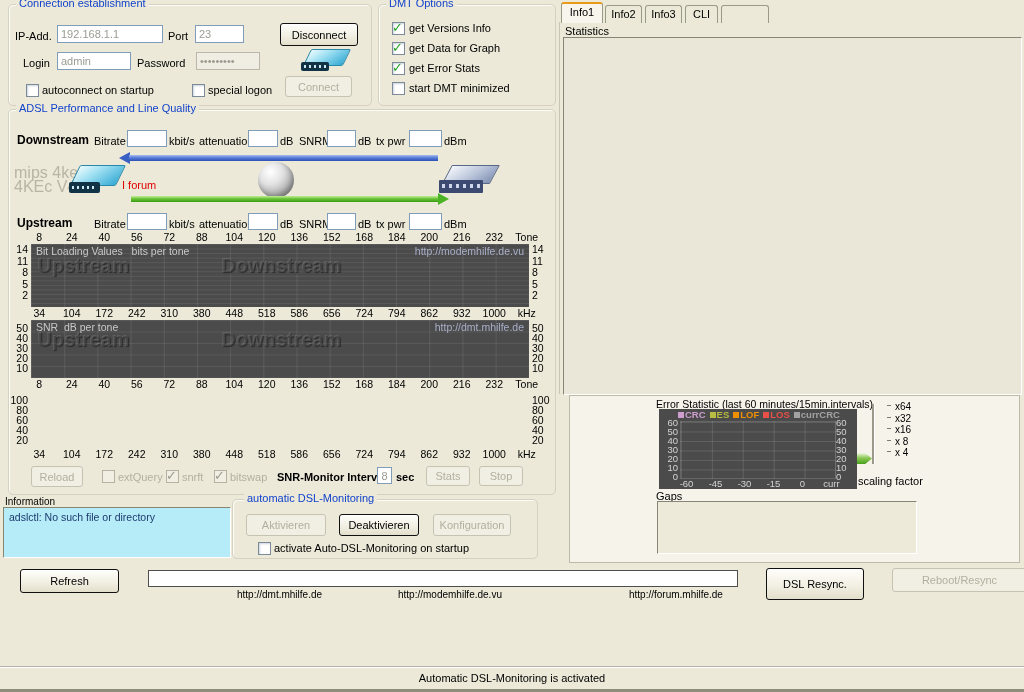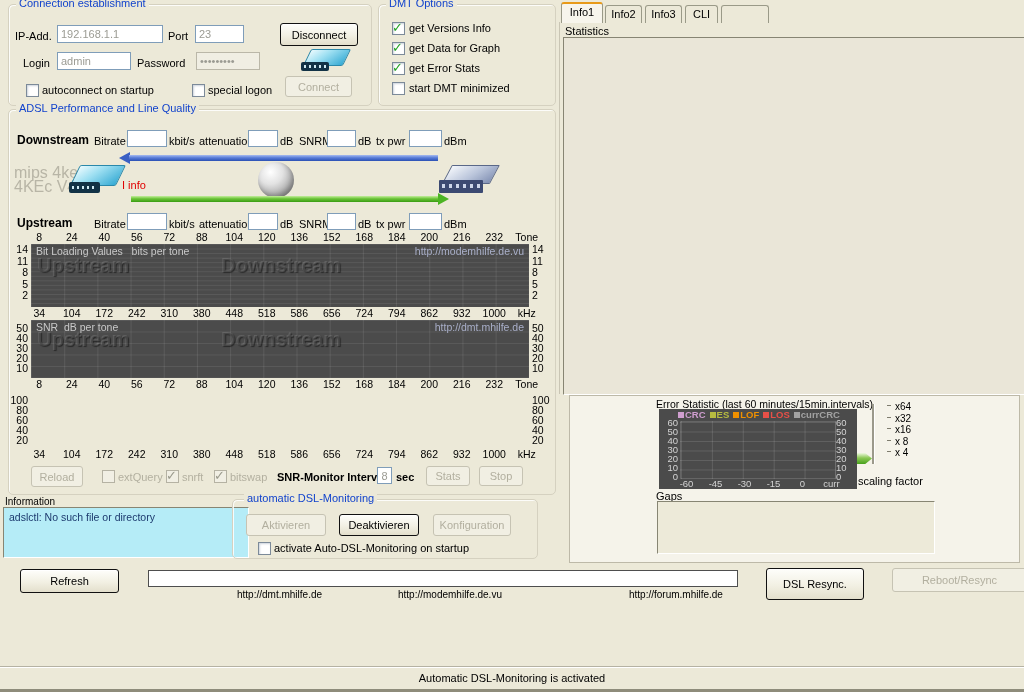--- a/index.html
+++ b/index.html
@@ -29,21 +29,21 @@
   .clabel{position:absolute;left:5px;top:1px;color:#c9c9c9;font-size:10.5px;white-space:pre;}
   .curl{position:absolute;right:5px;top:1px;color:#a9afc9;font-size:10.5px;white-space:pre;}
   .wm{position:absolute;color:rgba(255,255,255,.13);font-weight:bold;font-size:20px;white-space:pre;text-shadow:1px 1px 1px rgba(0,0,0,.45);}
   .wm.big{font-size:21px;}
   .wm.sub{font-size:13px;font-weight:bold;color:rgba(255,255,255,.10);}
   .trow{position:absolute;display:flex;font-size:10.5px;line-height:11px;}
   .trow span{flex:1;text-align:center;white-space:pre;}
   .ycol{position:absolute;display:flex;flex-direction:column;justify-content:space-between;font-size:10.5px;line-height:10px;}
   .ycol.l{align-items:flex-end;}
   .ycol.r{align-items:flex-start;}
-  .sunken{border-top:1px solid #878573;border-left:1px solid #878573;border-bottom:1px solid #fff;border-right:1px solid #fff;padding-left:18px;}
+  .sunken{border-top:1px solid #878573;border-left:1px solid #878573;border-bottom:1px solid #fff;border-right:1px solid #fff;}
   .tab{position:absolute;box-sizing:border-box;height:18px;background:linear-gradient(180deg,#fcfbf6,#ecesdc,#eae6d6);border:1px solid #9a9a88;border-bottom:none;border-radius:3px 3px 0 0;text-align:center;padding-top:2px;}
   .tab.active{height:21px;background:#f7f5ec;border-top:2px solid #e89a18;z-index:3;}
   .panel{position:absolute;background:#f5f3ea;border:1px solid #bdb9a8;}
   .eylab{position:absolute;display:flex;flex-direction:column;justify-content:space-between;font-size:9.5px;color:#d4d4d4;line-height:9px;}
   .eylab.l{align-items:flex-end;}
   .exrow{position:absolute;display:flex;font-size:9.5px;color:#d4d4d4;}
   .exrow span{flex:1;text-align:center;}
   .elegend{position:absolute;display:flex;gap:4px;font-size:9.5px;font-weight:bold;white-space:nowrap;}
   .elegend .lg i{display:inline-block;width:6px;height:6px;margin-right:1px;}
   .eplot{position:absolute;border:1px solid rgba(255,255,255,.15);background-image:linear-gradient(to right,rgba(255,255,255,.12) 1px,transparent 1px),linear-gradient(to bottom,rgba(255,255,255,.12) 1px,transparent 1px);background-size:30.9px 100%,100% 9.5px;}
@@ -140,21 +140,21 @@
 
     <div class="arrow left" style="left:110px;top:42px;width:319px;">
         <div class="shaft"></div>
       </div>
     <span class="lbl chip" style="left:5px;top:56px;">mips 4kec</span>
     <span class="lbl chip" style="left:5px;top:70px;">4KEc V4.8</span>
     <div class="modem" style="left:60px;top:55px;width:52px;height:30px;">
         <div class="top"></div>
         <div class="front"></div>
       </div>
-    <span class="lbl red" style="left:113px;top:69px;">I info</span>
+    <span class="lbl red" style="left:113px;top:69px;">I forum</span>
     <div class="globe" style="left:249px;top:52px;width:36px;height:36px;"></div>
     <div class="router" style="left:430px;top:55px;width:56px;height:30px;">
         <div class="top"></div>
         <div class="front"></div>
       </div>
     <div class="arrow right" style="left:122px;top:83px;width:318px;">
         <div class="shaft"></div>
       </div>
 
     <span class="lbl bold" style="left:8px;top:107px;">Upstream</span>

